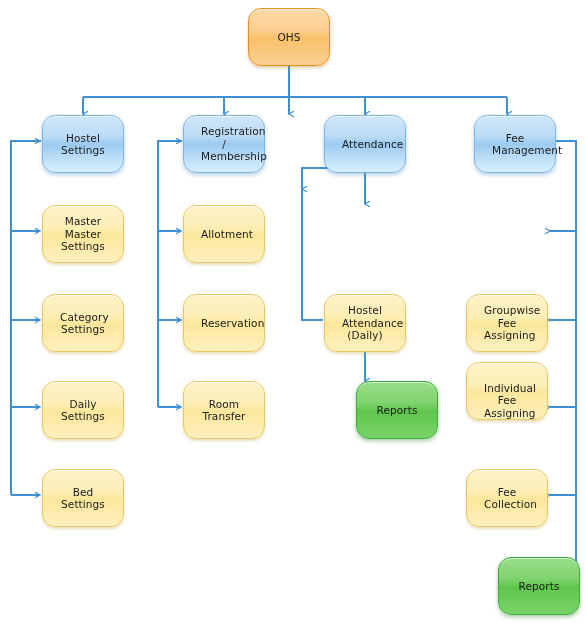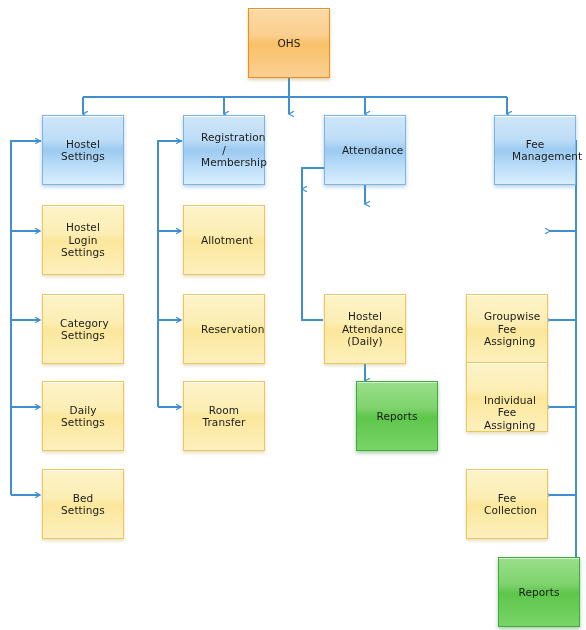--- a/index.html
+++ b/index.html
@@ -9,22 +9,22 @@
     font-family:"DejaVu Sans",sans-serif;
     overflow:hidden;
     position:relative;
   }
   #stage{position:relative;width:586px;height:630px;}
 
   svg.wires{position:absolute;left:0;top:0;width:586px;height:630px;pointer-events:none;}
 
   .node{
     position:absolute;
-    width:82px;height:70px;
-    border-radius:0;
+    width:82px;height:58px;
+    border-radius:13px;
     box-sizing:border-box;
     display:flex;align-items:center;justify-content:center;
     text-align:center;
     line-height:1.18;
     font-size:10.5px;
     color:#1a1a1a;
     letter-spacing:0.1px;
     z-index:3;
     padding:0 17px;
   }
@@ -115,21 +115,21 @@
 
   <div class="node n-orange" style="left:248px;top:8px;">
     <span class="lbl">OHS</span>
   </div>
 
   <div class="node n-blue" style="left:42px;top:115px;">
     <span class="lbl">Hostel
 Settings</span>
   </div>
   <div class="node n-yellow" style="left:42px;top:205px;">
-    <span class="lbl">Hostel Login
+    <span class="lbl">Master Master
 Settings</span>
   </div>
   <div class="node n-yellow" style="left:42px;top:294px;">
     <span class="lbl">Category
 Settings</span>
   </div>
   <div class="node n-yellow" style="left:42px;top:381px;">
     <span class="lbl">Daily Settings</span>
   </div>
   <div class="node n-blue" style="left:183px;top:115px;">
@@ -155,21 +155,21 @@
   </div>
   <div class="node n-yellow" style="left:324px;top:294px;">
     <span class="lbl">Hostel
 Attendance
 (Daily)</span>
   </div>
   <div class="node n-green" style="left:324px;top:381px;">
     <span class="lbl">Reports</span>
   </div>
 
-  <div class="node n-blue" style="left:494px;top:115px;">
+  <div class="node n-blue" style="left:474px;top:115px;">
     <span class="lbl">Fee
 Management</span>
   </div>
   <div class="node n-yellow" style="left:466px;top:294px;">
     <span class="lbl">Groupwise
 Fee Assigning</span>
   </div>
   <div class="node n-yellow" style="left:466px;top:362px;align-items:flex-end;">
     <span class="lbl">Individual
 Fee Assigning</span>

